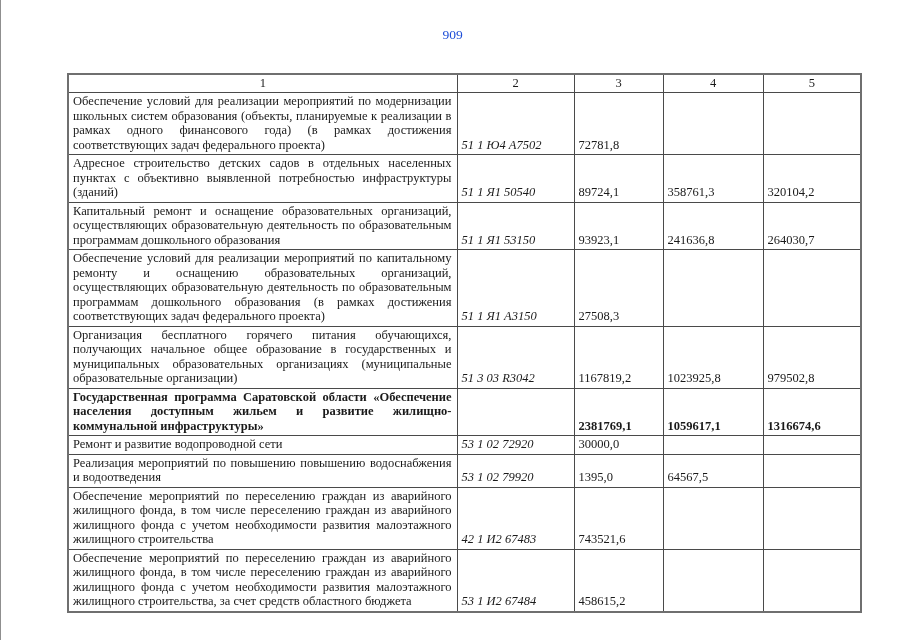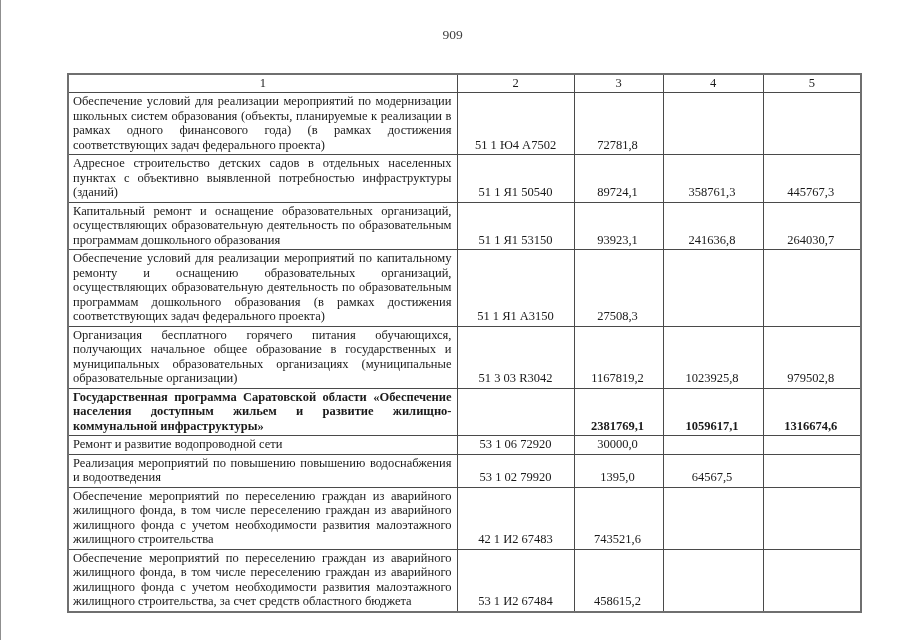--- a/index.html
+++ b/index.html
@@ -24,21 +24,21 @@
     width: 1px;
     background: #8f8f8f;
   }
   .page-number {
     position: absolute;
     top: 27px;
     left: 0;
     width: 100%;
     text-align: center;
     font-size: 13.5px;
-    color: #404040;
+    color: #1d4ed8;
   }
   table.budget {
     position: absolute;
     left: 67px;
     top: 73px;
     width: 793px;
     border-collapse: collapse;
     table-layout: fixed;
     border: 2px solid #6f6f6f;
     font-size: 12.5px;
@@ -61,26 +61,27 @@
     border: 1px solid #4a4a4a;
     padding: 1px 4px 2px 4px;
     vertical-align: bottom;
   }
   table.budget td.c-name {
     vertical-align: top;
     text-align: justify;
     padding-right: 5px;
   }
   table.budget td.c-code {
-    text-align: center;
+    text-align: left;
     white-space: nowrap;
     padding-bottom: 2px;
+    font-style: italic;
   }
   table.budget td.c-num {
-    text-align: center;
+    text-align: left;
     white-space: nowrap;
     padding-right: 6px;
     padding-bottom: 2px;
   }
   table.budget tr.emphasis td {
     font-weight: bold;
   }
   table.budget tr.r-min td { height: 14px; }
 </style>
 </head>
@@ -114,21 +115,21 @@
           <td class="c-code">51 1 Ю4 А7502</td>
           <td class="c-num">72781,8</td>
           <td class="c-num"></td>
           <td class="c-num"></td>
         </tr>
         <tr class="r-min">
           <td class="c-name">Адресное строительство детских садов в отдельных населенных пунктах с объективно выявленной потребностью инфраструктуры (зданий)</td>
           <td class="c-code">51 1 Я1 50540</td>
           <td class="c-num">89724,1</td>
           <td class="c-num">358761,3</td>
-          <td class="c-num">445767,3</td>
+          <td class="c-num">320104,2</td>
         </tr>
         <tr class="r-min">
           <td class="c-name">Капитальный ремонт и оснащение образовательных организаций, осуществляющих образовательную деятельность по образовательным программам дошкольного образования</td>
           <td class="c-code">51 1 Я1 53150</td>
           <td class="c-num">93923,1</td>
           <td class="c-num">241636,8</td>
           <td class="c-num">264030,7</td>
         </tr>
         <tr class="r-min">
           <td class="c-name">Обеспечение условий для реализации мероприятий по капитальному ремонту и оснащению образовательных организаций, осуществляющих образовательную деятельность по образовательным программам дошкольного образования (в рамках достижения соответствующих задач федерального проекта)</td>
@@ -146,21 +147,21 @@
         </tr>
         <tr class="emphasis r-min">
           <td class="c-name">Государственная программа Саратовской области «Обеспечение населения доступным жильем и развитие жилищно-коммунальной инфраструктуры»</td>
           <td class="c-code"></td>
           <td class="c-num">2381769,1</td>
           <td class="c-num">1059617,1</td>
           <td class="c-num">1316674,6</td>
         </tr>
         <tr class="r-min">
           <td class="c-name">Ремонт и развитие водопроводной сети</td>
-          <td class="c-code">53 1 06 72920</td>
+          <td class="c-code">53 1 02 72920</td>
           <td class="c-num">30000,0</td>
           <td class="c-num"></td>
           <td class="c-num"></td>
         </tr>
         <tr class="r-min">
           <td class="c-name">Реализация мероприятий по повышению повышению водоснабжения и водоотведения</td>
           <td class="c-code">53 1 02 79920</td>
           <td class="c-num">1395,0</td>
           <td class="c-num">64567,5</td>
           <td class="c-num"></td>

